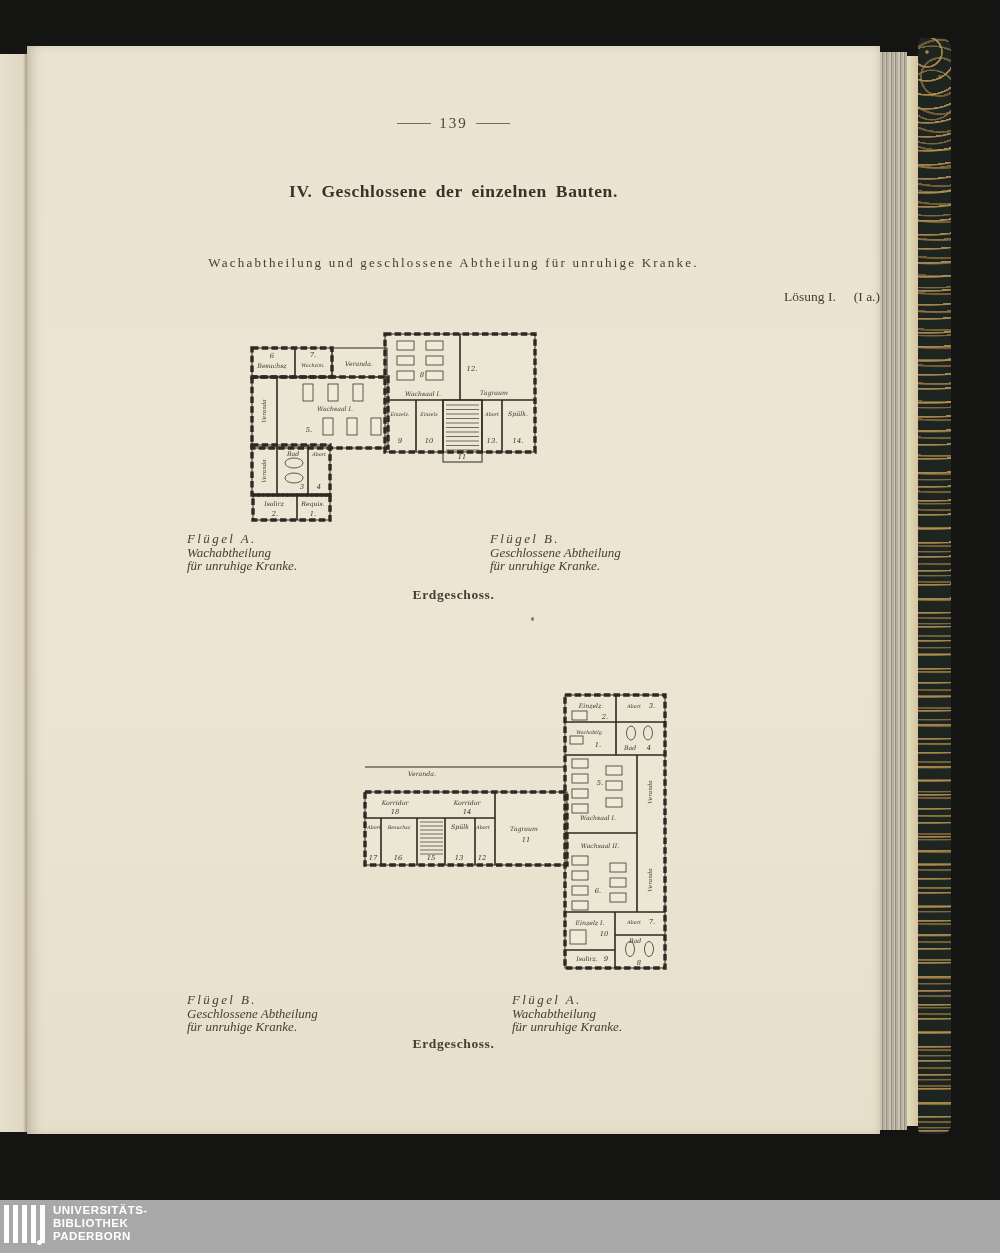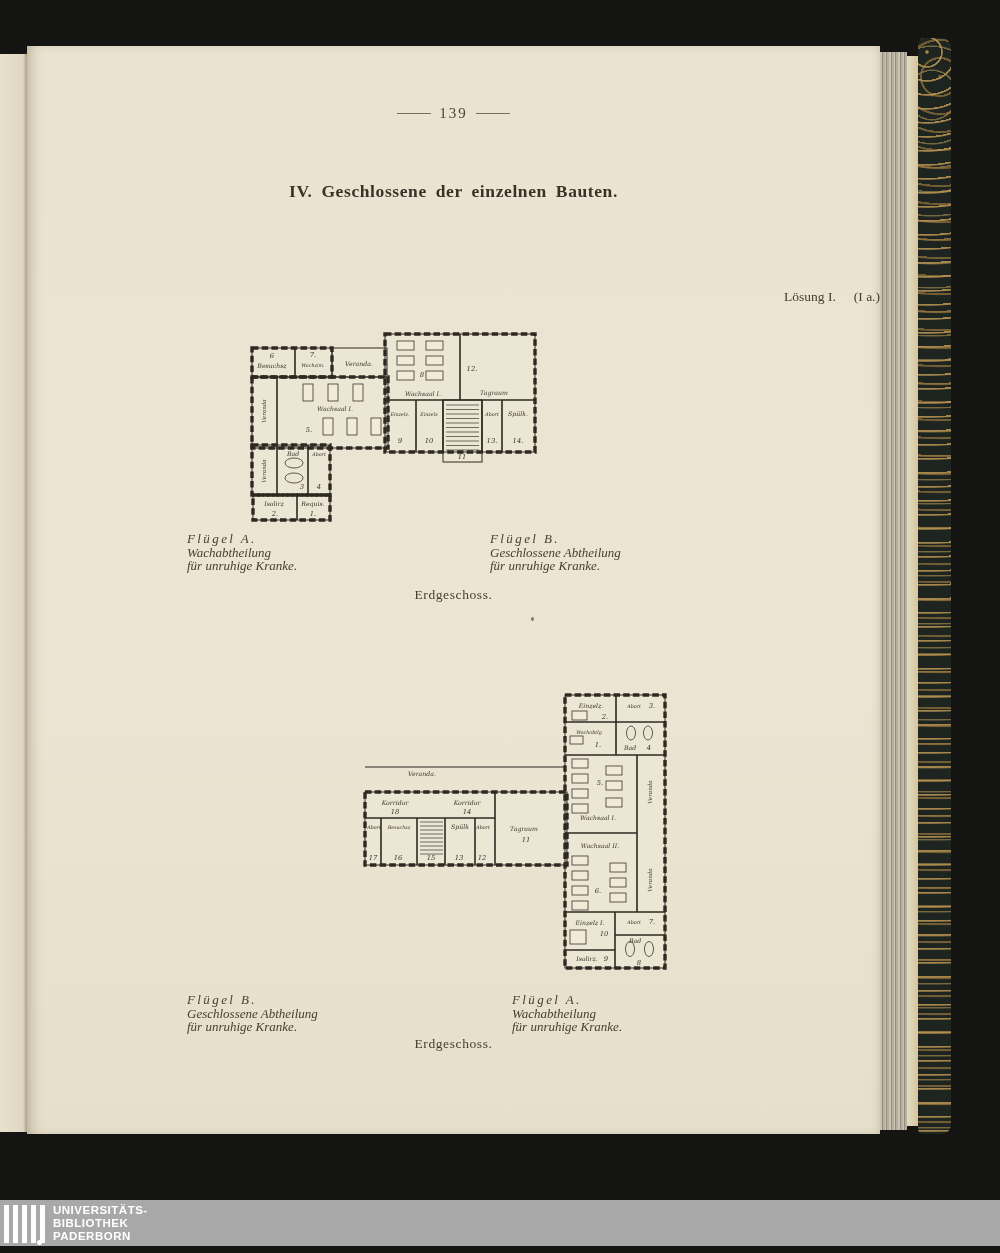--- a/index.html
+++ b/index.html
@@ -18,48 +18,48 @@
   .edge-strip{position:absolute;left:907px;top:56px;width:11px;height:1070px;
       background:linear-gradient(90deg,#e5dcc0,#d3c5a0);}
   .cover{position:absolute;left:918px;top:38px;width:33px;height:1096px;border-radius:7px 9px 9px 5px;
       background-color:#1e2520;
       background-image:
         repeating-radial-gradient(circle at 9px 14px, rgba(188,150,84,.85) 0 1.3px, transparent 2.2px 14px),
         repeating-radial-gradient(circle at 22px 39px, rgba(150,116,60,.7) 0 1.6px, transparent 2.6px 18px),
         repeating-radial-gradient(circle at 14px 57px, rgba(205,170,98,.5) 0 1px, transparent 2px 24px);}
   
   .pg-center{position:absolute;left:0;width:100%;text-align:center;color:#3f382c;}
-  .pagenum-row{top:59px;display:flex;justify-content:center;align-items:center;gap:8px;text-align:center;}
+  .pagenum-row{top:69px;display:flex;justify-content:center;align-items:center;gap:8px;text-align:center;}
   .pagenum-row .num{font-size:15px;letter-spacing:2px;color:#4a4336;}
   .dash{width:34px;height:1px;background:#766e5b;}
   .section-title{top:135px;font-size:17.5px;font-weight:bold;letter-spacing:.6px;word-spacing:4px;color:#393228;}
   .subsection{top:180px;font-size:15px;font-weight:bold;letter-spacing:.4px;word-spacing:2px;color:#393228;}
   .subtitle{top:209px;font-size:13px;letter-spacing:2.2px;color:#453e31;}
   .solution{top:243px;font-size:13.5px;color:#443d30;text-align:right;}
   .solution .sol-var{margin-left:18px;}
-  .erdg{font-size:13.5px;letter-spacing:.6px;color:#453e31;}
+  .erdg{font-size:13.5px;letter-spacing:.6px;color:#453e31;font-weight:bold;}
   .cap{position:absolute;width:220px;text-align:left;font-size:13px;line-height:13.5px;color:#46402f;font-style:italic;}
   .cap .cl1{letter-spacing:2.4px;}
   .speck{position:absolute;left:504px;top:571px;width:3px;height:4px;border-radius:50%;
          background:#4a4336;opacity:.65;}
   
   svg.plan{position:absolute;}
   .bld{fill:#ece6d4;stroke:none;}
   .wt{fill:none;stroke:#2f2922;stroke-width:3.4;stroke-dasharray:6.5 3.2;}
   .wb{fill:none;stroke:#2f2922;stroke-width:1;}
   .wi{stroke:#2f2922;stroke-width:1.6;}
   .bed{fill:#f0ead9;stroke:#3a342b;stroke-width:.8;}
   .tub{fill:none;stroke:#3a342b;stroke-width:.8;}
   .stair{fill:none;stroke:#3a342b;stroke-width:.7;}
   text.rl{font:italic 6.2px "DejaVu Serif",serif;fill:#38332a;text-anchor:middle;}
   text.rs{font:italic 4.8px "DejaVu Serif",serif;fill:#38332a;text-anchor:middle;}
   text.rn{font:italic 6.8px "DejaVu Serif",serif;fill:#38332a;text-anchor:middle;}
   text.rv{font:italic 5.6px "DejaVu Serif",serif;fill:#38332a;text-anchor:middle;}
   
-  .banner{position:absolute;left:0;top:1200px;width:1000px;height:46px;background:#a8a8a8;}
+  .banner{position:absolute;left:0;top:1200px;width:1000px;height:53px;background:#a8a8a8;}
   .bars{position:absolute;left:4px;top:5px;height:38px;}
   .bar{display:inline-block;width:5px;height:38px;background:#fdfdfd;margin-right:4px;vertical-align:top;}
   .bar-dot{position:absolute;left:37px;top:40px;width:5px;height:5px;border-radius:50%;background:#fdfdfd;}
   .banner-text{position:absolute;left:53px;top:4px;color:#fff;
       font-family:"Liberation Sans","DejaVu Sans",sans-serif;font-weight:bold;
       font-size:11.5px;line-height:13px;letter-spacing:.5px;}
 </style>
 </head>
 <body>
 
@@ -70,20 +70,21 @@
 
   <div class="page-main">
 
     <div class="pg-center pagenum-row">
       <span class="dash"></span>
       <span class="num">139</span>
       <span class="dash"></span>
     </div>
 
     <div class="pg-center section-title">IV. Geschlossene der einzelnen Bauten.</div>
+    <div class="pg-center subtitle">Wachabtheilung und geschlossene Abtheilung für unruhige Kranke.</div>
 
     <div class="pg-center solution" style="top:243px">
       <span>Lösung I.</span><span class="sol-var">(I a.)</span>
     </div>
 
     <svg class="plan" style="left:220px;top:283px" width="290" height="196" viewBox="0 0 290 196">
       <g>
         <rect class="bld" x="5" y="19" width="80" height="29"></rect>
         <rect class="bld" x="85" y="19" width="55" height="29"></rect>
         <rect class="bld" x="5" y="48" width="136" height="71"></rect>

